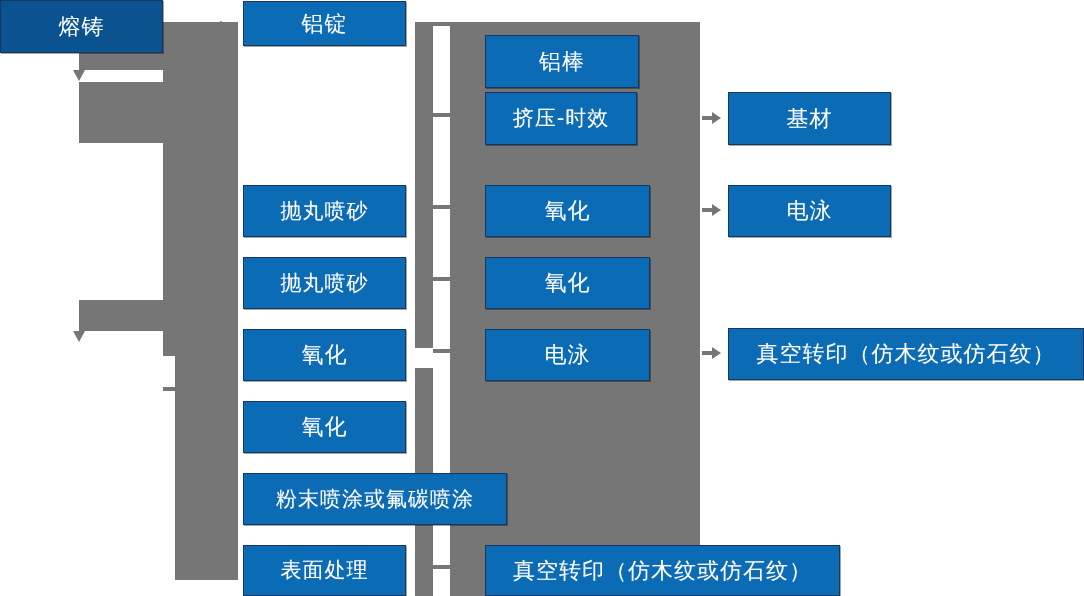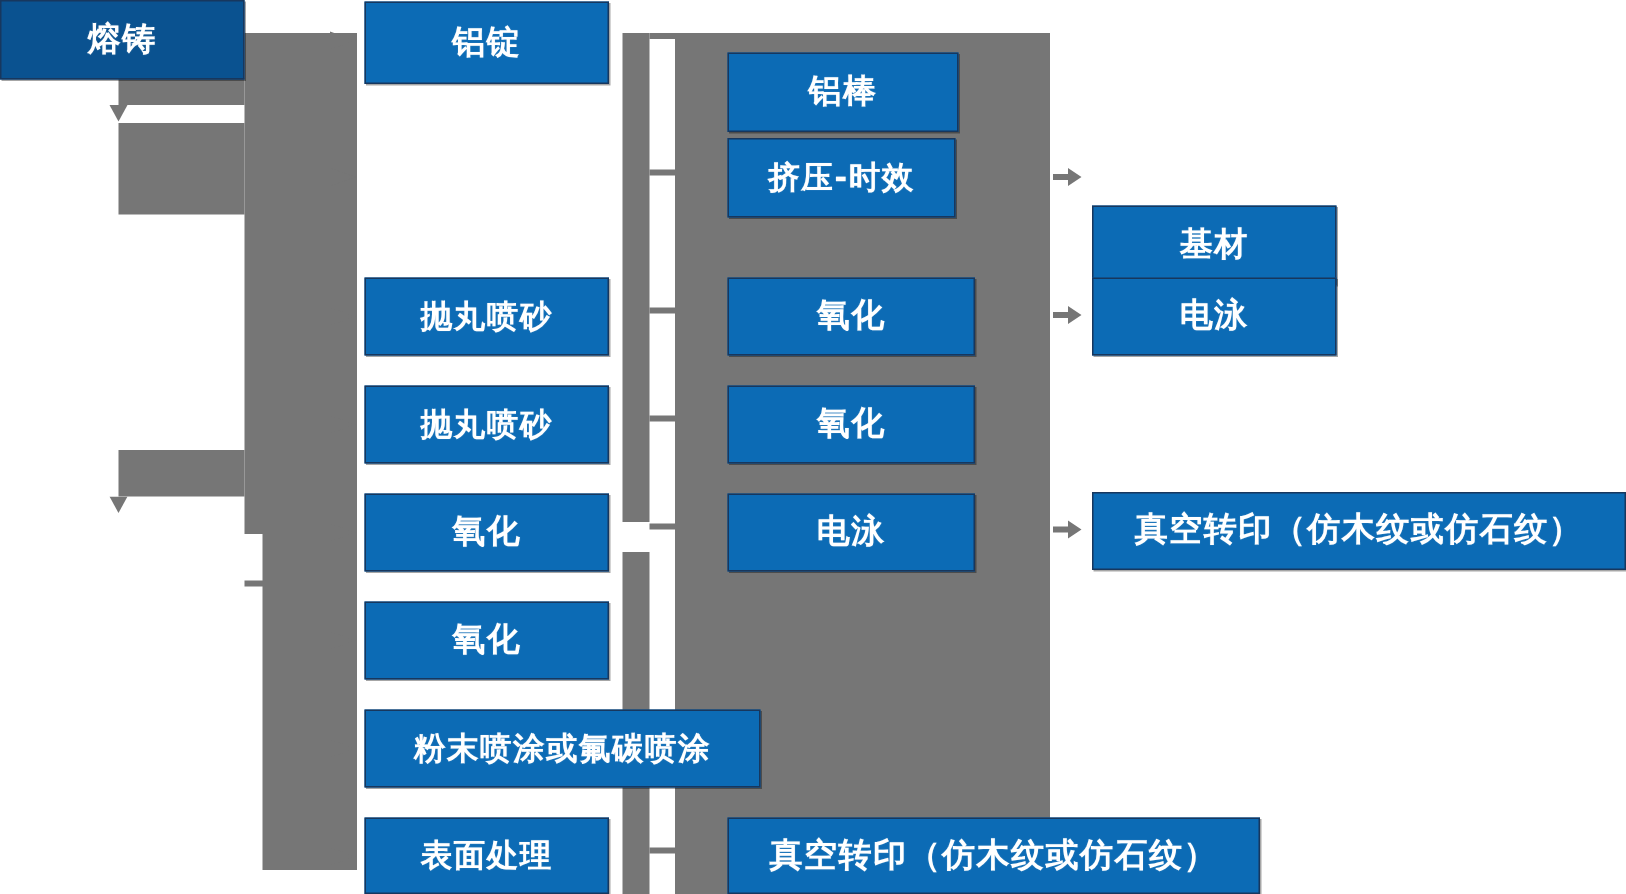--- a/index.html
+++ b/index.html
@@ -25,21 +25,21 @@
     position:absolute;
     box-sizing:border-box;
     display:flex;
     align-items:center;
     justify-content:center;
     color:#ffffff;
     border:1px solid #17375e;
     box-shadow:1px 1px 0 rgba(0,0,0,0.35);
     letter-spacing:1px;
     white-space:nowrap;
-    font-weight:700;
+    font-weight:400;
   }
   .box.dark{ background:#0a5290; }
   .box.mid { background:#0c6bb5; }
   .box .lbl{
     display:block;
     line-height:1;
     text-shadow:0 0 1px rgba(255,255,255,0.25);
   }
   .fs-22{ font-size:22px; }
   .fs-21{ font-size:21px; }
@@ -141,21 +141,21 @@
   <div class="arrowhead" style="left:702px; top:346px; width:20px; height:14px;">
       <svg width="20" height="14" viewBox="0 0 20 14">
         <path d="M0,5 H10 V1 L19,7 L10,13 V9 H0 Z" fill="#767676"></path>
       </svg>
     </div>
 
   <div class="box dark" style="left:0px; top:0px; width:163px; height:53px;">
     <span class="lbl fs-22">熔铸</span>
   </div>
 
-  <div class="box mid" style="left:243px; top:1px; width:163px; height:55px;">
+  <div class="box mid" style="left:243px; top:1px; width:163px; height:45px;">
     <span class="lbl fs-22">铝锭</span>
   </div>
   <div class="box mid" style="left:243px; top:185px; width:163px; height:52px;">
     <span class="lbl fs-21">抛丸喷砂</span>
   </div>
   <div class="box mid" style="left:243px; top:257px; width:163px; height:52px;">
     <span class="lbl fs-21">抛丸喷砂</span>
   </div>
   <div class="box mid" style="left:243px; top:329px; width:163px; height:52px;">
     <span class="lbl fs-22">氧化</span>
@@ -182,21 +182,21 @@
   <div class="box mid" style="left:485px; top:257px; width:165px; height:52px;">
     <span class="lbl fs-22">氧化</span>
   </div>
   <div class="box mid" style="left:485px; top:329px; width:165px; height:52px;">
     <span class="lbl fs-22">电泳</span>
   </div>
   <div class="box mid" style="left:485px; top:545px; width:355px; height:51px;">
     <span class="lbl fs-22">真空转印（仿木纹或仿石纹）</span>
   </div>
 
-  <div class="box mid" style="left:728px; top:92px; width:163px; height:53px;margin-top:45px;">
+  <div class="box mid" style="left:728px; top:92px; width:163px; height:53px;">
     <span class="lbl fs-22">基材</span>
   </div>
   <div class="box mid" style="left:728px; top:185px; width:163px; height:52px;">
     <span class="lbl fs-22">电泳</span>
   </div>
   <div class="box mid" style="left:728px; top:328px; width:356px; height:52px;">
     <span class="lbl fs-22">真空转印（仿木纹或仿石纹）</span>
   </div>
 
 </div>

